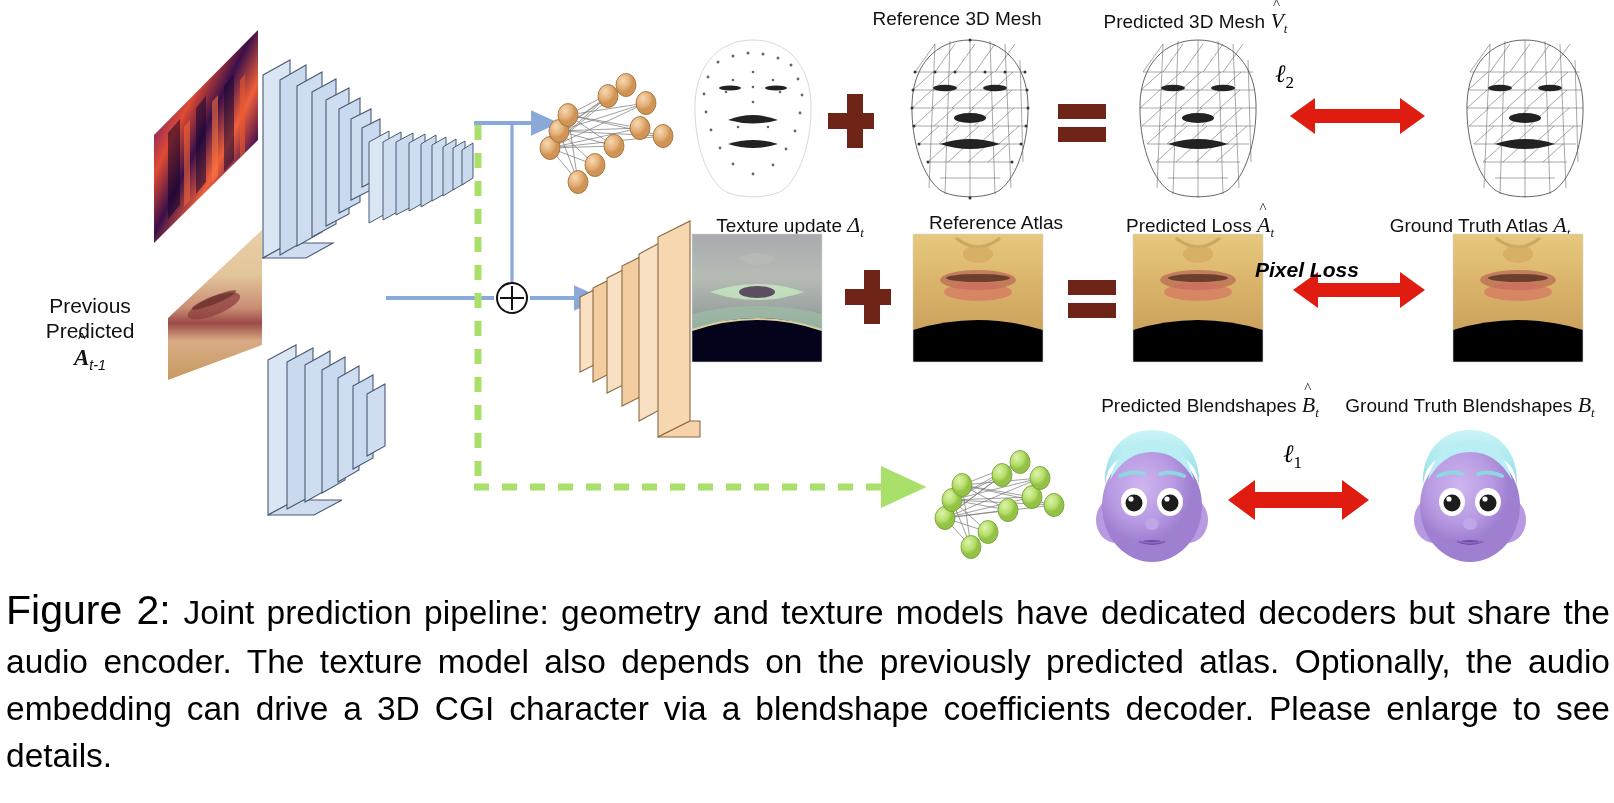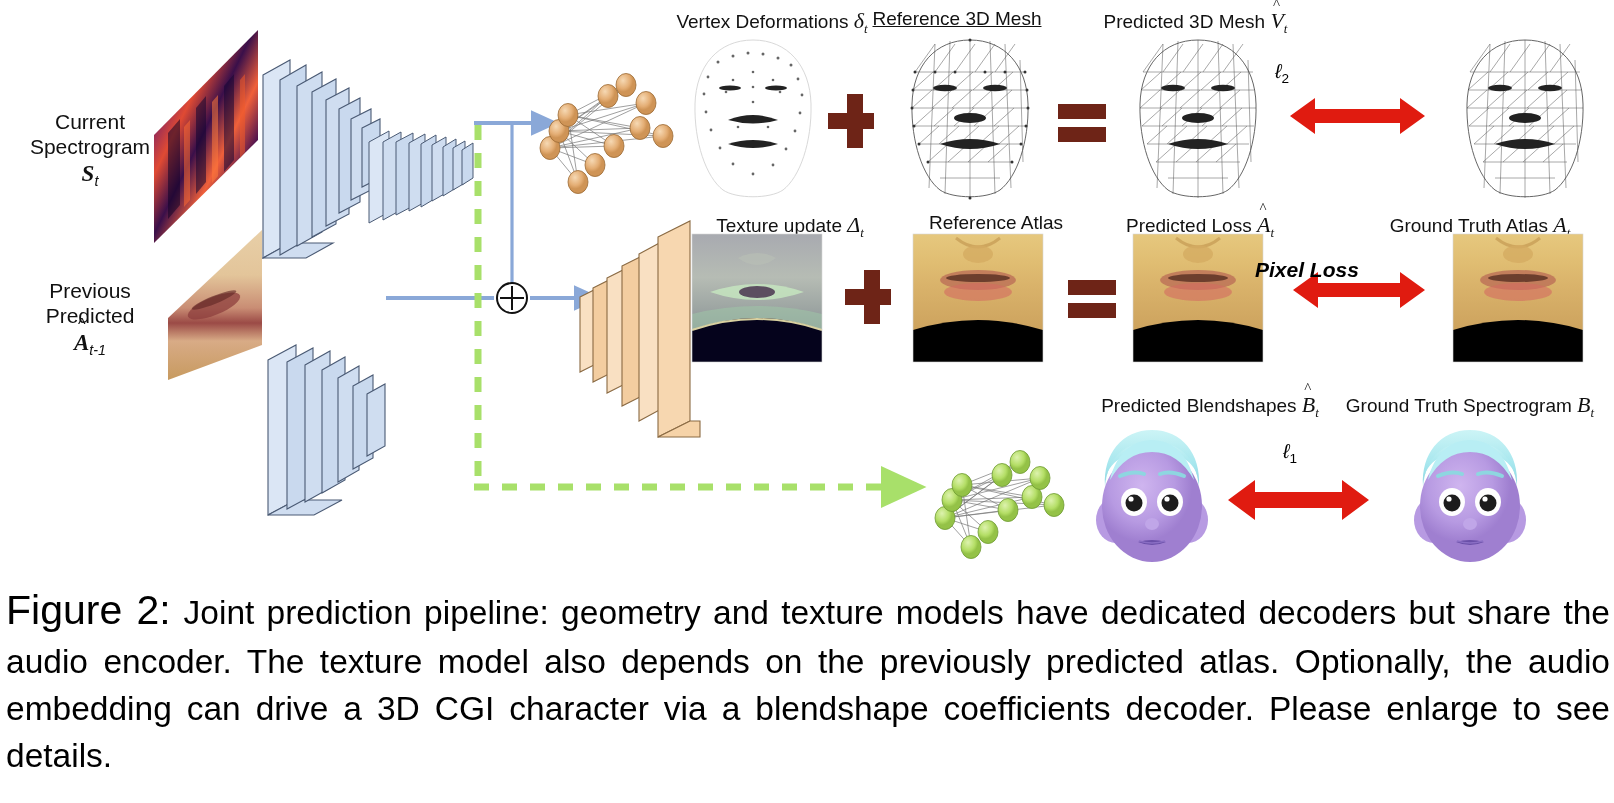--- a/index.html
+++ b/index.html
@@ -5,43 +5,36 @@
   html,body{margin:0;padding:0;background:#ffffff;}
   body{width:1614px;height:803px;font-family:"Liberation Sans",sans-serif;color:#000;overflow:hidden;position:relative;}
   #figure{position:absolute;left:0;top:0;width:1614px;height:803px;}
   .abs{position:absolute;}
   .lbl{font-family:"Liberation Sans",sans-serif;color:#111;text-align:center;line-height:1.18;}
   .lbl-in{font-size:21px;font-weight:400;}
   .lbl-col{font-size:19px;white-space:nowrap;}
   .math{font-family:"Liberation Serif",serif;font-style:italic;}
   .mathup{font-family:"Liberation Serif",serif;font-style:italic;}
   .sub{font-size:0.68em;vertical-align:sub;font-style:italic;}
-  .loss{font-family:Liberation Sans, sans-serif;font-style:italic;font-size:20px;}
+  .loss{font-family:Liberation Serif, serif;font-style:italic;font-size:25px;}
   .losslbl{font-family:"Liberation Sans",sans-serif;font-style:italic;font-weight:bold;font-size:21px;color:#000;white-space:nowrap;}
   .caption{position:absolute;left:6px;top:583px;width:1604px;
            font-family:Liberation Sans, sans-serif;font-size:35.5px;line-height:1.33;
            color:#000000;text-align:justify;text-justify:inter-word;}
   .caption .figno{font-size:41px;}
   .caption .body{font-size:33.5px;}
   svg{display:block;overflow:visible;}
 </style>
 </head>
 <body>
 
 <div id="figure">
 
-  <div class="abs lbl lbl-in" style="left:10px;top:110px;width:160px;">
-    <div>Current</div>
-    <div>Spectrogram</div>
-    <div>
-      <span class="mathup" style="font-weight:bold;font-size:23px;">S</span><span class="sub">t</span>
-    </div>
-  </div>
-
-  <div class="abs lbl lbl-in" style="left:10px;top:279px;width:160px;text-align:center;">
+
+  <div class="abs lbl lbl-in" style="left:10px;top:294px;width:160px;text-align:center;">
     <div>Previous</div>
     <div>Predicted</div>
     <div>
       <span style="position:relative;display:inline-block;">
         <span class="mathup" style="font-weight:bold;font-size:23px;">A</span>
         <span style="position:absolute;left:50%;top:-13px;transform:translateX(-50%);font-size:16px;">^</span>
       </span><span class="sub">t-1</span>
     </div>
   </div>
 
@@ -209,25 +202,21 @@
         <ellipse cx="1008" cy="510" rx="10" ry="11.5" fill="url(#nodeG)"></ellipse>
         <ellipse cx="1032" cy="497" rx="10" ry="11.5" fill="url(#nodeG)"></ellipse>
         <ellipse cx="1040" cy="478" rx="10" ry="11.5" fill="url(#nodeG)"></ellipse>
         <ellipse cx="1020" cy="462" rx="10" ry="11.5" fill="url(#nodeG)"></ellipse>
         <ellipse cx="1054" cy="505" rx="10" ry="11.5" fill="url(#nodeG)"></ellipse>
         <ellipse cx="1002" cy="475" rx="10" ry="11.5" fill="url(#nodeG)"></ellipse>
       </g>
     </g>
   </svg>
 
-  <div class="abs lbl lbl-col" style="left:660;top:8px;left:662px;width:220px;">
-    <span>Vertex Deformations</span>
-    <span class="math" style="font-size:22px;">δ</span><span class="sub math">t</span>
-  </div>
-  <div class="abs lbl lbl-col" style="left:862px;top:8px;width:190px;text-decoration:underline;">
+  <div class="abs lbl lbl-col" style="left:862px;top:8px;width:190px;">
     <span>Reference 3D Mesh</span>
   </div>
   <div class="abs lbl lbl-col" style="left:1088px;top:8px;width:215px;">
     <span>Predicted 3D Mesh</span>
     <span style="position:relative;display:inline-block;">
       <span class="math" style="font-size:22px;">V</span>
       <span style="position:absolute;left:45%;top:-12px;transform:translateX(-50%);font-size:15px;font-family:'Liberation Serif',serif;">^</span>
     </span><span class="sub math">t</span>
   </div>
 
@@ -477,21 +466,21 @@
   </div>
 
   <div class="abs lbl lbl-col" style="left:1095px;top:392px;width:230px;">
     <span>Predicted Blendshapes</span>
     <span style="position:relative;display:inline-block;">
       <span class="math" style="font-size:22px;">B</span>
       <span style="position:absolute;left:45%;top:-12px;transform:translateX(-50%);font-size:15px;font-family:'Liberation Serif',serif;">^</span>
     </span><span class="sub math">t</span>
   </div>
   <div class="abs lbl lbl-col" style="left:1330px;top:392px;width:280px;">
-    <span>Ground Truth Spectrogram</span>
+    <span>Ground Truth Blendshapes</span>
     <span class="math" style="font-size:22px;">B</span><span class="sub math">t</span>
   </div>
 
   <svg class="abs" style="left:1080px;top:408px;" width="534" height="165">
     <defs>
       <radialGradient id="skinG" cx="40%" cy="32%">
         <stop offset="0%" stop-color="#cfb5ef"></stop>
           <stop offset="65%" stop-color="#b79ae2"></stop>
           <stop offset="100%" stop-color="#9f7fd0"></stop>
       </radialGradient>

